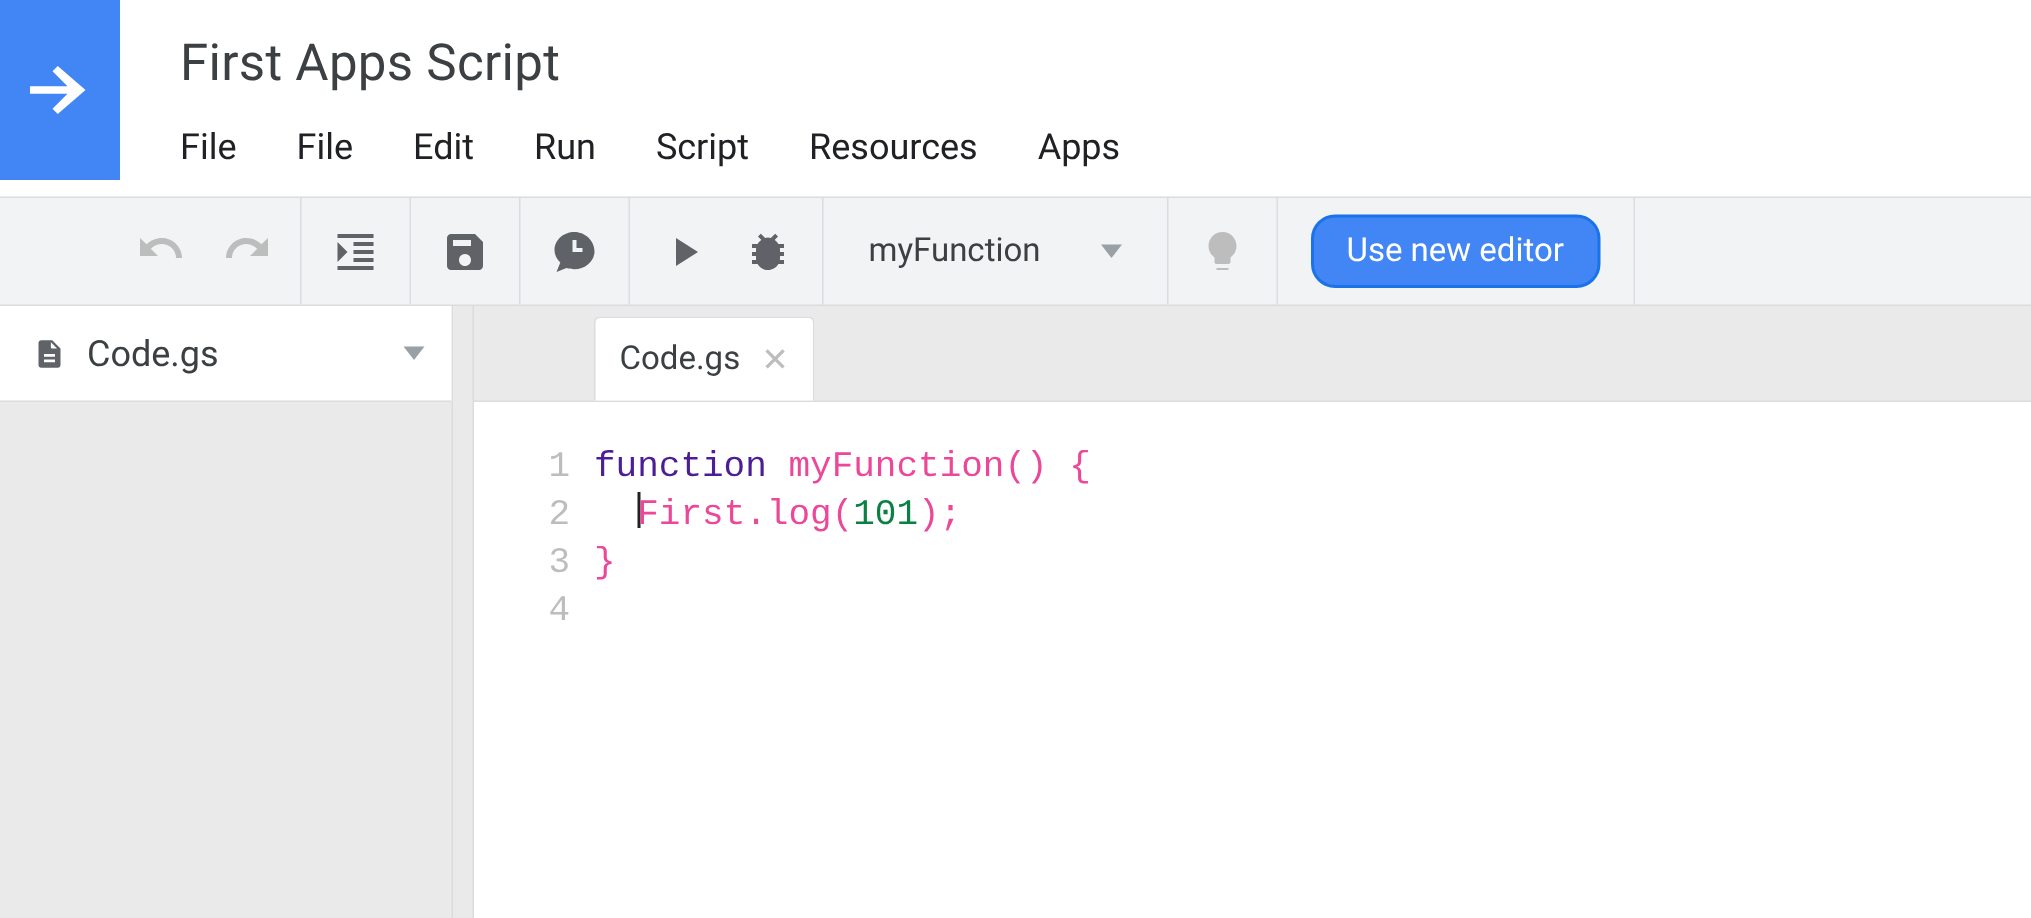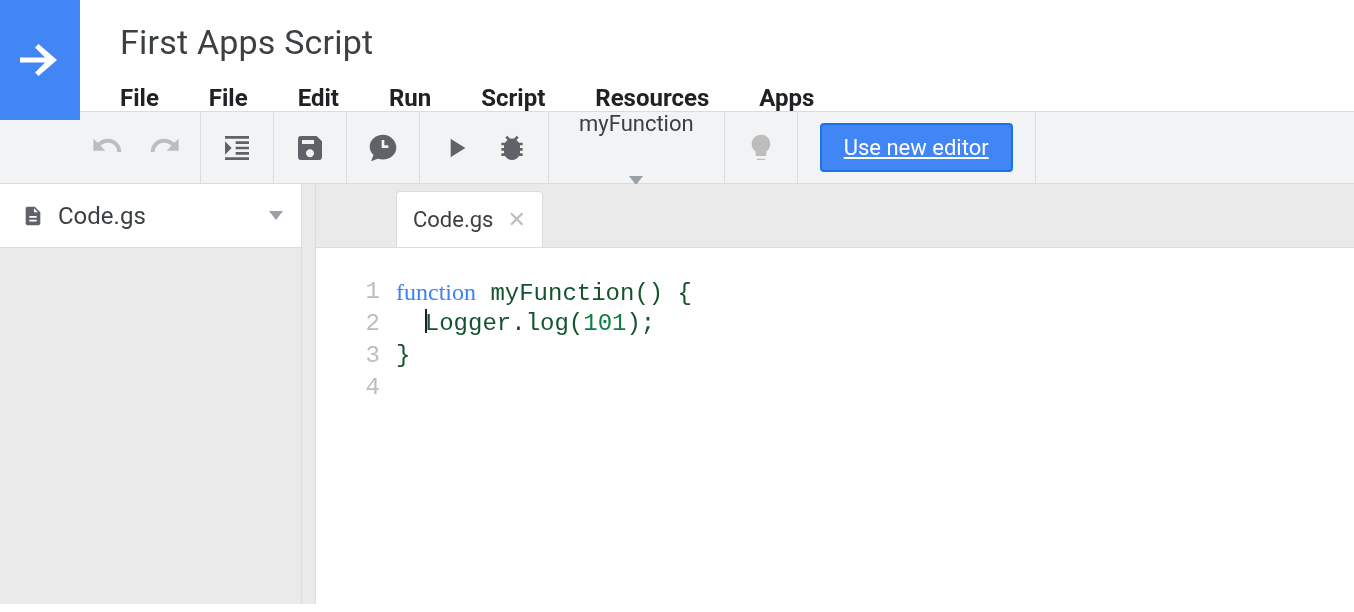--- a/index.html
+++ b/index.html
@@ -7,60 +7,59 @@
       font-family: "Google Sans", Roboto, Arial, sans-serif;
       font-size: 18px;
       color: #202124;
       background: #fff;
       width: 1354px;
       height: 612px;
       overflow: hidden;
     }
 
     
-    .top { display: flex; border-bottom: 1px solid #dadce0; height: 112px; }
+    .top { display: flex; border-bottom: 1px solid #dadce0; height: 132px; }
     .logo {
       width: 80px; height: 120px; background: #4285f4;
       display: flex; align-items: center; justify-content: center;
     }
     .logo svg { width: 60px; height: 60px; }
     .title-area { padding: 22px 40px 0; }
     .project-title { font-size: 34px; font-weight: 400; letter-spacing: 0.2px; color: #3c4043; }
-    .menubar { display: flex; gap: 50px; margin-top: 22px; font-weight: bold; }
+    .menubar { display: flex; gap: 40px; margin-top: 22px; }
     .menu-item { font-size: 24px; color: #202124; cursor: pointer; }
 
     
     .toolbar {
       height: 72px; border-bottom: 1px solid #dadce0;
       background: #f1f3f4;
       display: flex; align-items: stretch;
     }
     .tool-group { display: flex; align-items: center; border-right: 1px solid #dadce0; padding: 0 8px; }
     .tool-group.first { padding-left: 80px; }
     .tool-btn {
       width: 56px; height: 56px; display:flex; align-items:center; justify-content:center;
       cursor: pointer; color: #5f6368; border-radius: 4px;
     }
     .tool-btn.disabled { color: #bdbdbd; cursor: default; }
     .tool-btn svg { width: 32px; height: 32px; }
     .func-selector {
       display:flex; align-items:center; gap: 40px;
       padding: 0 22px; font-size: 22px; color: #3c4043;
       cursor: pointer;
-      flex-direction: column;
     }
     .caret-down {
       width:0;height:0;border-left:7px solid transparent;border-right:7px solid transparent;
       border-top:9px solid #9aa0a6;
     }
     .new-editor-btn {
       margin: 10px 14px; padding: 10px 22px;
       background: #4285f4; color: #fff; font-size: 22px;
-      border: 2px solid #1a73e8; border-radius: 4px;
-      cursor: pointer; display:flex; align-items:center;text-decoration:underline;
+      border: 2px solid #1a73e8; border-radius: 16px;
+      cursor: pointer; display:flex; align-items:center;
     }
 
     
     .main { display: flex; height: calc(612px - 120px - 72px); }
     .sidebar {
       width: 302px; background: #eaeaea; border-right: 1px solid #dadce0;
     }
     .file-row {
       height: 64px; background: #fff; border-bottom: 1px solid #dadce0;
       display:flex; align-items:center; padding: 0 18px 0 22px; gap: 14px;
@@ -84,23 +83,23 @@
       padding: 0 16px; font-size: 22px; color:#3c4043;
       cursor: pointer;
     }
     .tab .close { color:#bdbdbd; font-size: 22px; cursor:pointer; }
 
     .code-area { flex:1; display:flex; font-family: Menlo, Consolas, "Courier New", monospace; font-size: 24px; line-height: 32px; }
     .lineno-col { width: 80px; text-align:right; color:#bdbdbd; padding: 28px 16px 0 0; user-select:none; }
     .lineno-col div { height: 32px; }
     .code-col { padding: 28px 0 0 0; }
     .code-col .line { height: 32px; white-space: pre; }
-    .kw { color: #3b82f6; font-family: Liberation Serif, serif; }
+    .kw { color: #4c1d95; }
     .num { color: #0b8043; }
-    .txt { color: #14532d; }
+    .txt { color: #ec4899; }
     .cursor {
       display:inline-block; width:0; border-left: 2px solid #202124;
       height: 24px; vertical-align: -3px; margin-right: -2px;
     }
   </style>
 </head>
 <body>
 
 <div class="top">
   <div class="logo">
@@ -218,19 +217,19 @@
 
     <div class="code-area">
       <div class="lineno-col" id="lineno-col">
           <div>1</div>
           <div>2</div>
           <div>3</div>
           <div>4</div>
         </div>
       <div class="code-col" id="code-col">
           <div class="line"><span class="kw">function</span><span class="txt"> myFunction() {</span></div>
-          <div class="line"><span class="txt">  </span><span class="cursor"></span><span class="txt">Logger.log(</span><span class="num">101</span><span class="txt">);</span></div>
+          <div class="line"><span class="txt">  </span><span class="cursor"></span><span class="txt">First.log(</span><span class="num">101</span><span class="txt">);</span></div>
           <div class="line"><span class="txt">}</span></div>
           <div class="line"></div>
         </div>
     </div>
   </div>
 </div>
 
 </body></html>

